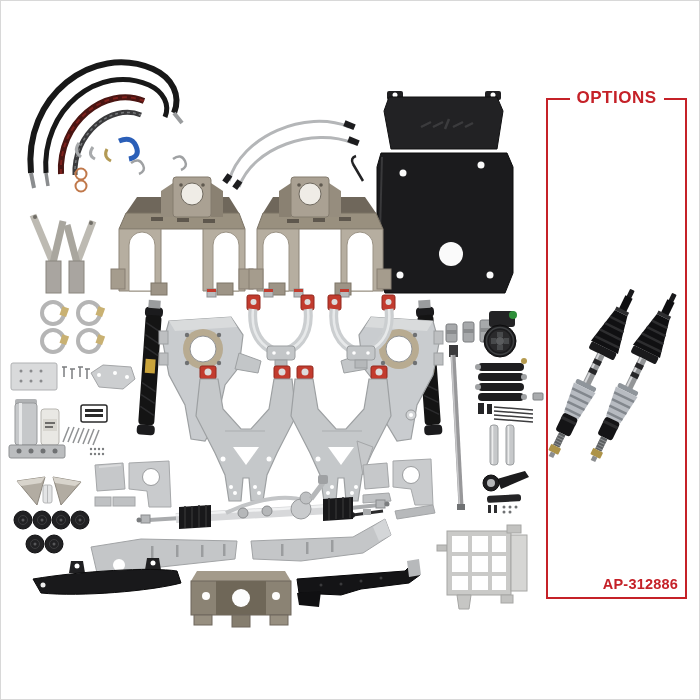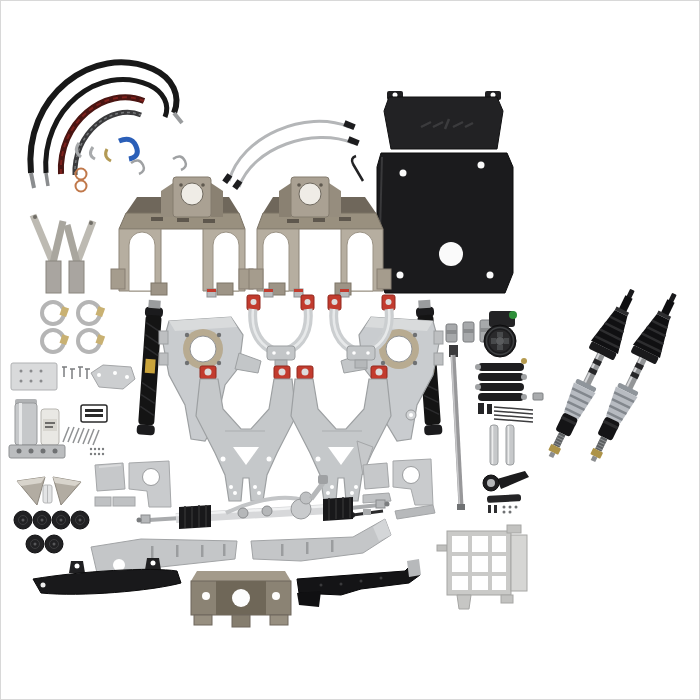--- a/index.html
+++ b/index.html
@@ -513,13 +513,17 @@
     <rect x="500" y="594" width="12" height="8" fill="#c2c2c0" stroke="#a6a6a4"></rect>
   </g>
   <g>
     <rect x="532" y="392" width="10" height="7" rx="1" fill="#a9abad" stroke="#7f8183"></rect>
   </g>
 
   <use href="#cv-axle" transform="translate(628,296) rotate(26)"></use>
   <use href="#cv-axle" transform="translate(670,300) rotate(26)"></use>
 </svg>
 
+<div class="options-box">
+  <div class="options-label">OPTIONS</div>
+  <div class="part-number">AP-312886</div>
 </div>
+</div>
 
 </body></html>

